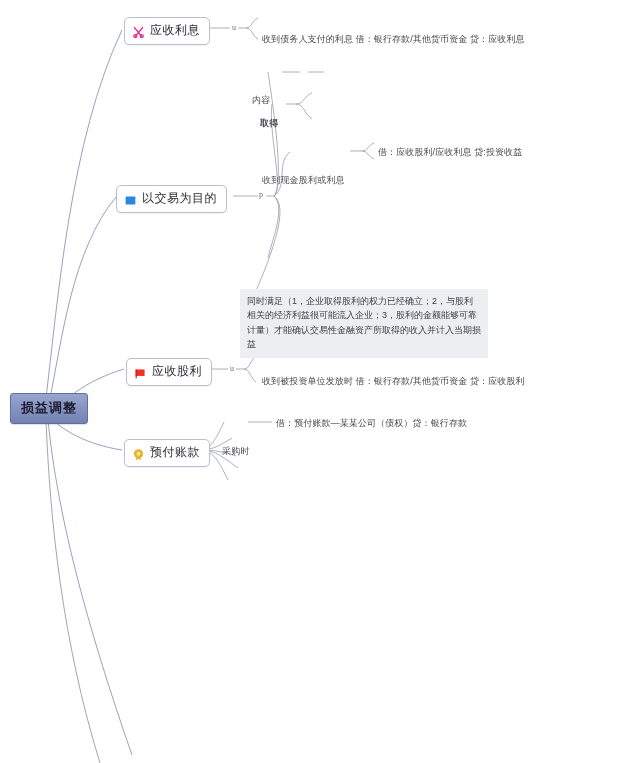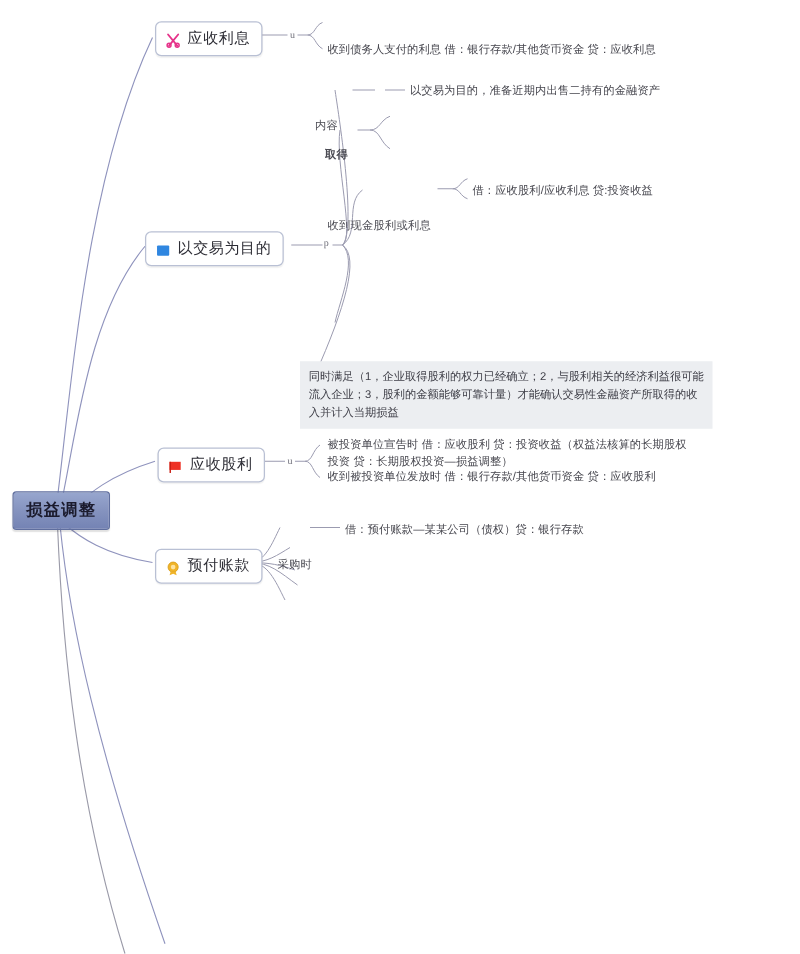--- a/index.html
+++ b/index.html
@@ -176,41 +176,39 @@
     <span class="mini-icon">
       <svg viewBox="0 0 16 16" width="13" height="13">
         <rect x="2" y="3" width="12" height="10" rx="1" fill="#2f86e0"></rect>
       </svg>
     </span>
     <span class="label">以交易为目的</span>
   </div>
   <div class="marker" style="left:259px; top:190px;">p</div>
 
   <div class="node sub" style="left:252px; top:66px;">内容</div>
-  <div class="node leaf" style="left:328px; top:66px; width:280px;">以交易为目的，准备近期内出售二持有的金融资产</div>
 
   <div class="node sub" style="left:260px; top:89px;font-weight:bold;">取得</div>
 
   <div class="node sub" style="left:262px; top:146px;">收到现金股利或利息</div>
   <div class="node leaf" style="left:378px; top:146px; width:250px;">借：应收股利/应收利息 贷:投资收益</div>
 
-  <div class="node note-box" style="left:240px; top:289px; width:330px;">同时满足（1，企业取得股利的权力已经确立；2，与股利相关的经济利益很可能流入企业；3，股利的金额能够可靠计量）才能确认交易性金融资产所取得的收入并计入当期损益</div>
+  <div class="node note-box" style="left:240px; top:289px; width:248px;">同时满足（1，企业取得股利的权力已经确立；2，与股利相关的经济利益很可能流入企业；3，股利的金额能够可靠计量）才能确认交易性金融资产所取得的收入并计入当期损益</div>
 
   <div class="node branch" style="left:126px; top:358px;">
     <span class="mini-icon">
       <svg viewBox="0 0 16 16" width="13" height="13">
         <rect x="2" y="3" width="11" height="8" fill="#ee3124"></rect>
         <rect x="2" y="3" width="1.4" height="11" fill="#c81d12"></rect>
       </svg>
     </span>
     <span class="label">应收股利</span>
   </div>
   <div class="marker" style="left:230px; top:364px;">u</div>
 
-  <div class="node leaf" style="left:262px; top:349px; width:288px;">被投资单位宣告时 借：应收股利 贷：投资收益（权益法核算的长期股权投资 贷：长期股权投资—损益调整）</div>
   <div class="node leaf" style="left:262px; top:375px; width:300px;">收到被投资单位发放时 借：银行存款/其他货币资金 贷：应收股利</div>
 
   <div class="node branch" style="left:124px; top:439px;">
     <span class="mini-icon">
       <svg viewBox="0 0 16 16" width="13" height="13">
         <circle cx="8" cy="7" r="5" fill="#f0b429" stroke="#d69a12" stroke-width="0.8"></circle>
         <circle cx="8" cy="7" r="2.3" fill="#fde3a0"></circle>
         <path d="M5.5 11.5 L4.5 15 L8 13.5 L11.5 15 L10.5 11.5" fill="#f0b429"></path>
       </svg>
     </span>

